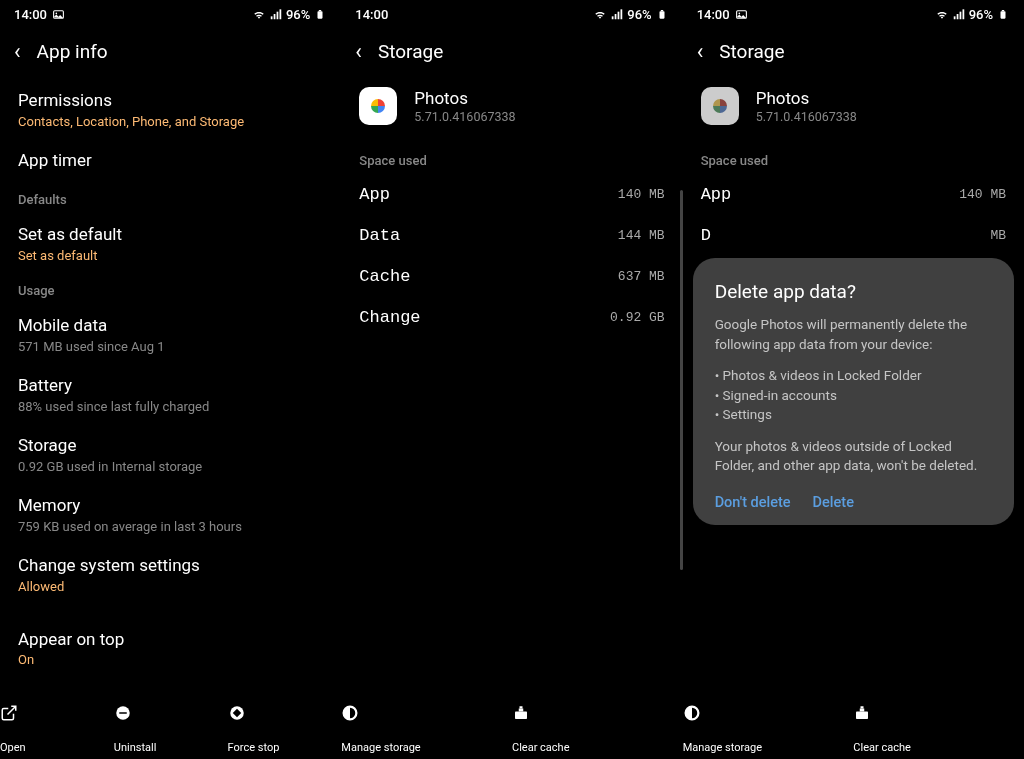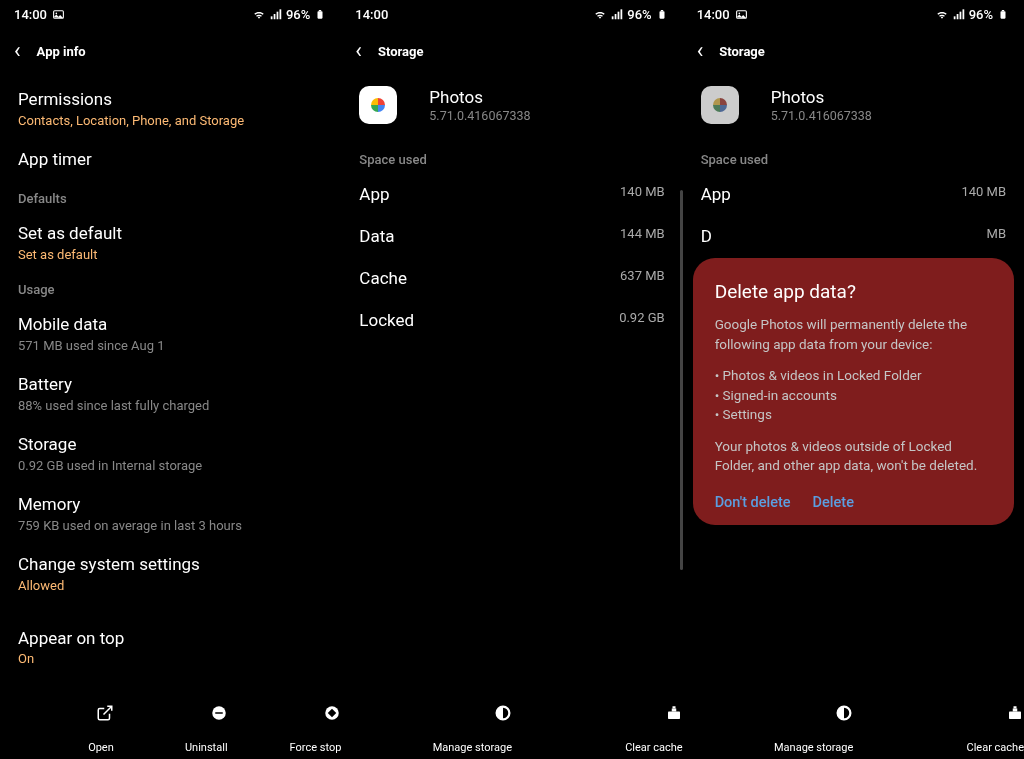--- a/index.html
+++ b/index.html
@@ -4,41 +4,41 @@
   <style>
     * { margin: 0; padding: 0; box-sizing: border-box; }
     body { background: #000; font-family: -apple-system, 'Segoe UI', Roboto, sans-serif; color: #fff; width: 1024px; height: 759px; overflow: hidden; display: flex; position: relative; }
     .panel { width: 341.33px; height: 759px; background: #000; position: relative; display: flex; flex-direction: column; }
     .status-bar { height: 28px; display: flex; justify-content: space-between; align-items: center; padding: 0 14px; font-size: 13px; font-weight: 500; }
     .status-left { display: flex; align-items: center; gap: 5px; }
     .status-right { display: flex; align-items: center; gap: 3px; }
     .icon-sm { width: 14px; height: 14px; display: inline-flex; align-items: center; justify-content: center; }
     .header { display: flex; align-items: center; padding: 12px 14px 16px; gap: 16px; }
     .back-arrow { font-size: 22px; cursor: pointer; line-height: 1; }
-    .header-title { font-size: 13px; font-weight: 700; }
+    .header-title { font-size: 19px; font-weight: 400; }
     .content { flex: 1; padding: 0 18px; overflow: hidden; }
     .item { padding: 10px 0; }
     .item-title { font-size: 17px; font-weight: 400; line-height: 1.35; }
     .item-sub { font-size: 13px; color: #888; margin-top: 2px; }
     .item-sub.blue { color: #fdba74; }
     .section-label { font-size: 13px; color: #888; padding: 10px 0 6px; font-weight: 500; }
-    .app-header { display: flex; align-items: center; gap: 32px; padding: 8px 0 6px; }
+    .app-header { display: flex; align-items: center; gap: 17px; padding: 8px 0 6px; }
     .app-icon { width: 38px; height: 38px; border-radius: 10px; background: #fff; display: flex; align-items: center; justify-content: center; }
     .app-icon.dimmed { filter: grayscale(0.5) brightness(0.8); }
     .app-name { font-size: 17px; }
     .app-version { font-size: 12.5px; color: #888; margin-top: 1px; }
-    .storage-row { display: flex; justify-content: space-between; padding: 11px 0; }
+    .storage-row { display: flex; justify-content: space-between; align-items: center; padding: 11px 0; font-family: Liberation Mono, monospace; }
     .storage-label { font-size: 17px; }
     .storage-value { font-size: 13px; color: #aaa; }
     .bottom-bar { height: 60px; display: flex; justify-content: space-around; align-items: center; border-top: 0; }
-    .bottom-action { display: flex; flex-direction: column; align-items: flex-end; gap: 19px; cursor: pointer; flex: 1; }
+    .bottom-action { display: flex; flex-direction: column; align-items: flex-start; gap: 19px; cursor: pointer; flex: 1; }
     .bottom-action .icon { width: 18px; height: 18px; display: flex; align-items: center; justify-content: center; }
     .bottom-action .label { font-size: 11px; }
     .scroll-indicator { position: absolute; right: 0; top: 190px; width: 3px; height: 380px; background: #444; border-radius: 2px; }
-    .dialog { position: absolute; left: 10px; right: 10px; top: 258px; background: #7f1d1d; border-radius: 22px; padding: 22px 22px 14px; color: #d8d8d8; }
+    .dialog { position: absolute; left: 10px; right: 10px; top: 258px; background: #404040; border-radius: 22px; padding: 22px 22px 14px; color: #d8d8d8; }
     .dialog-title { font-size: 19px; color: #fff; margin-bottom: 12px; }
     .dialog-body { font-size: 13.5px; line-height: 1.45; color: #c5c5c5; }
     .dialog-body p { margin-bottom: 12px; }
     .dialog-actions { display: flex; gap: 22px; margin-top: 18px; }
     .dialog-btn { color: #5b9ee0; font-size: 14.5px; cursor: pointer; font-weight: 500; }
     .google-photos-svg { width: 28px; height: 28px; }
   </style>
 </head>
 <body>
 
@@ -205,21 +205,21 @@
     </div>
     <div class="storage-row">
       <span class="storage-label">Data</span>
       <span class="storage-value">144 MB</span>
     </div>
     <div class="storage-row">
       <span class="storage-label">Cache</span>
       <span class="storage-value">637 MB</span>
     </div>
     <div class="storage-row">
-      <span class="storage-label">Locked</span>
+      <span class="storage-label">Change</span>
       <span class="storage-value">0.92 GB</span>
     </div>
   </div>
   <div class="bottom-bar">
     <div class="bottom-action">
       <span class="icon">
           <svg viewBox="0 0 24 24" width="18" height="18" fill="#fff">
             <path d="M12 2a10 10 0 100 20 10 10 0 000-20zm0 3a7 7 0 010 14V5z"></path>
           </svg>
         </span>

